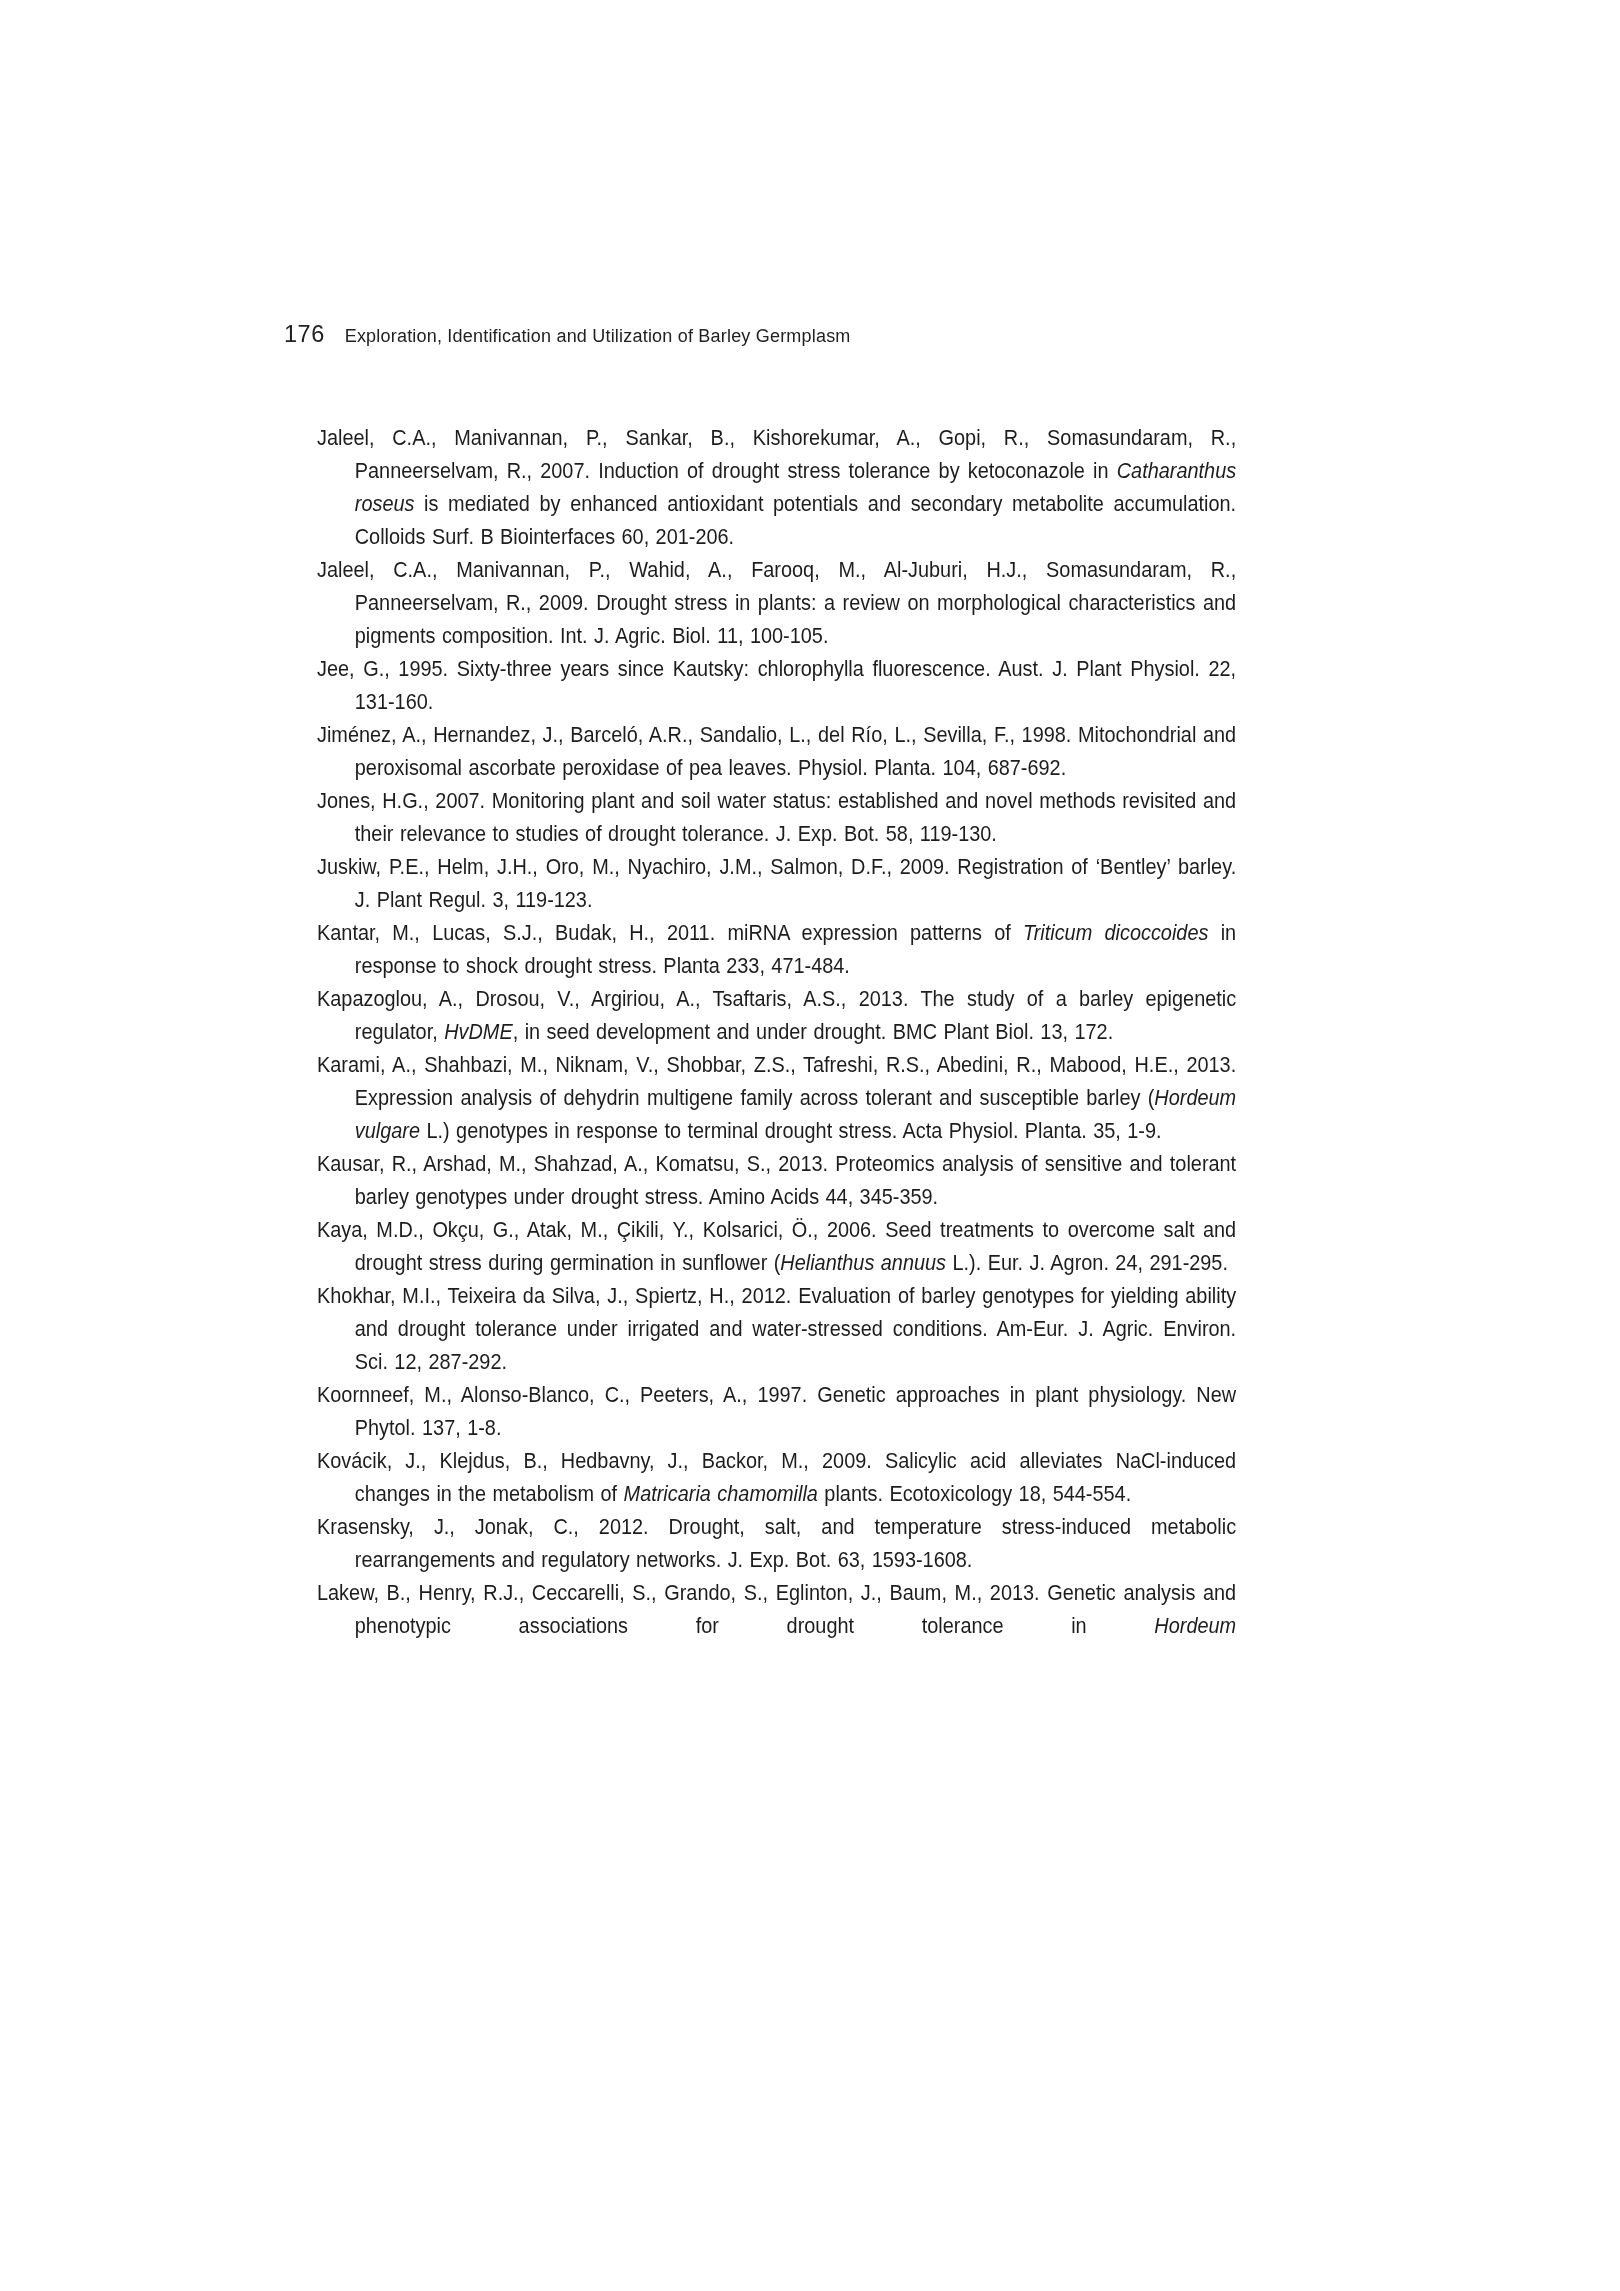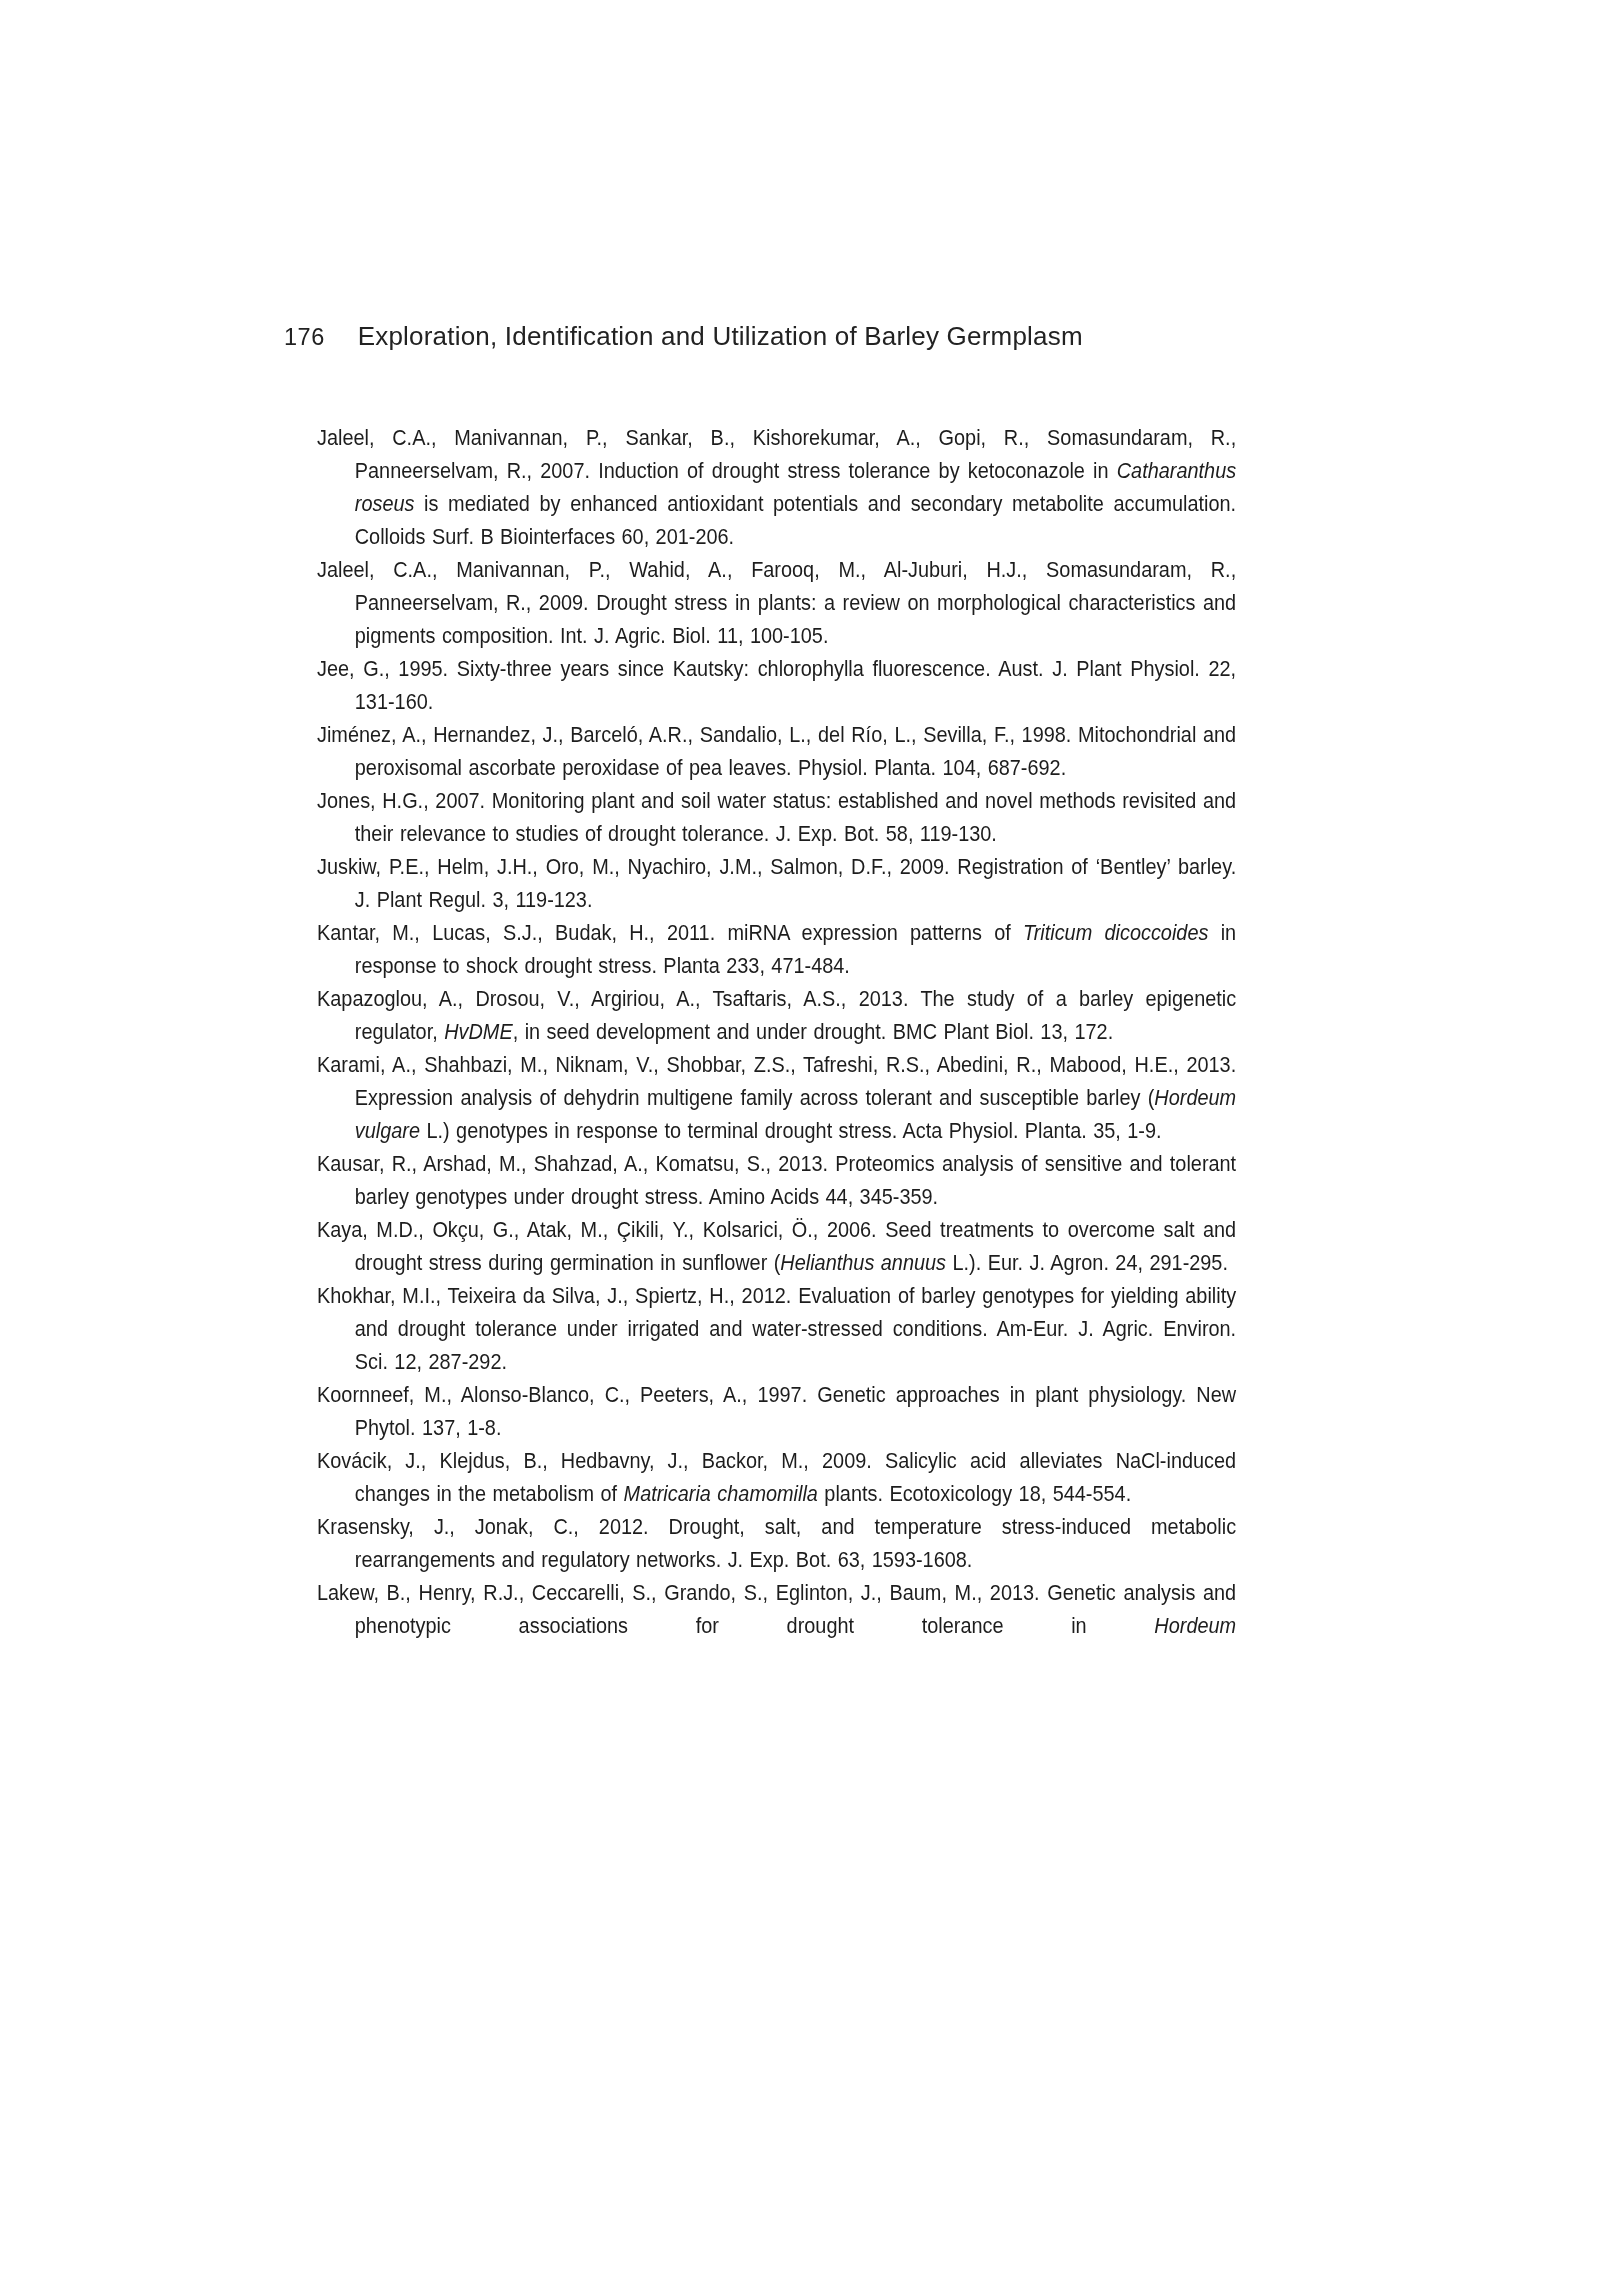--- a/index.html
+++ b/index.html
@@ -15,30 +15,30 @@
     font-family: "Liberation Sans", sans-serif;
     color: #1d1d1d;
     overflow: hidden;
   }
   .running-head {
     position: absolute;
     left: 284px;
     top: 321px;
     display: flex;
     align-items: baseline;
-    gap: 33px;
+    gap: 20px;
     white-space: nowrap;
   }
   .page-num {
     font-size: 23.5px;
     color: #222222;
     letter-spacing: 0.5px;
   }
   .head-title {
-    font-size: 26px;
+    font-size: 18px;
     color: #222222;
     letter-spacing: 0.2px;
   }
   .refs {
     position: absolute;
     left: 317px;
     top: 421px;
     width: 998px;
     transform: scaleX(0.921);
     transform-origin: left top;

